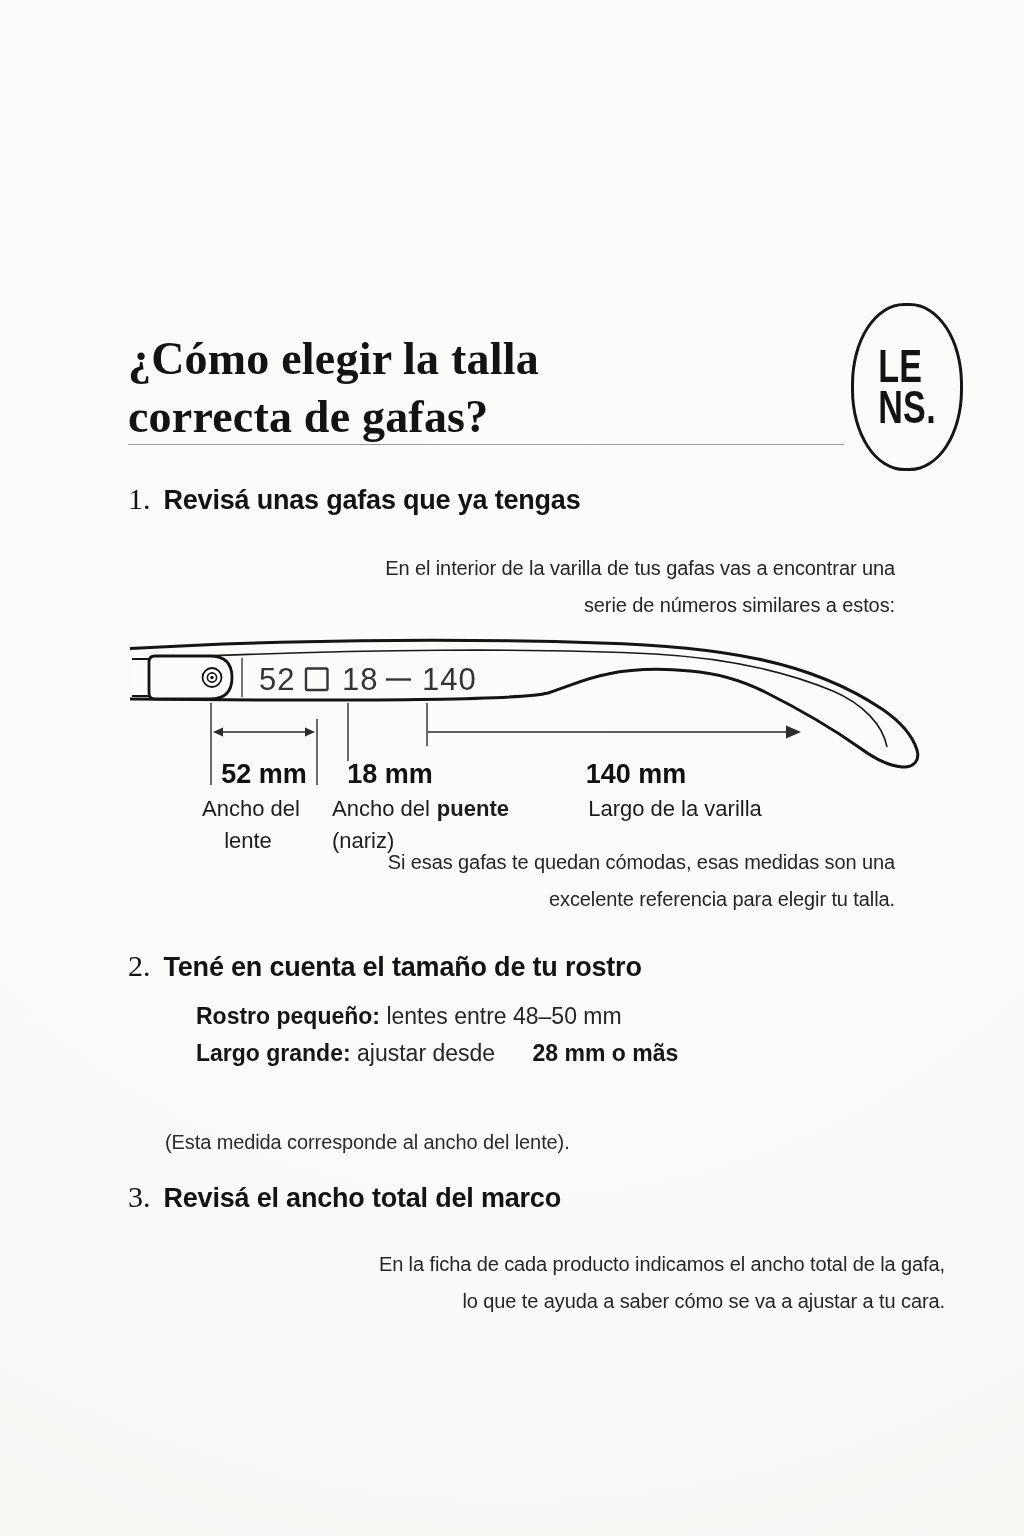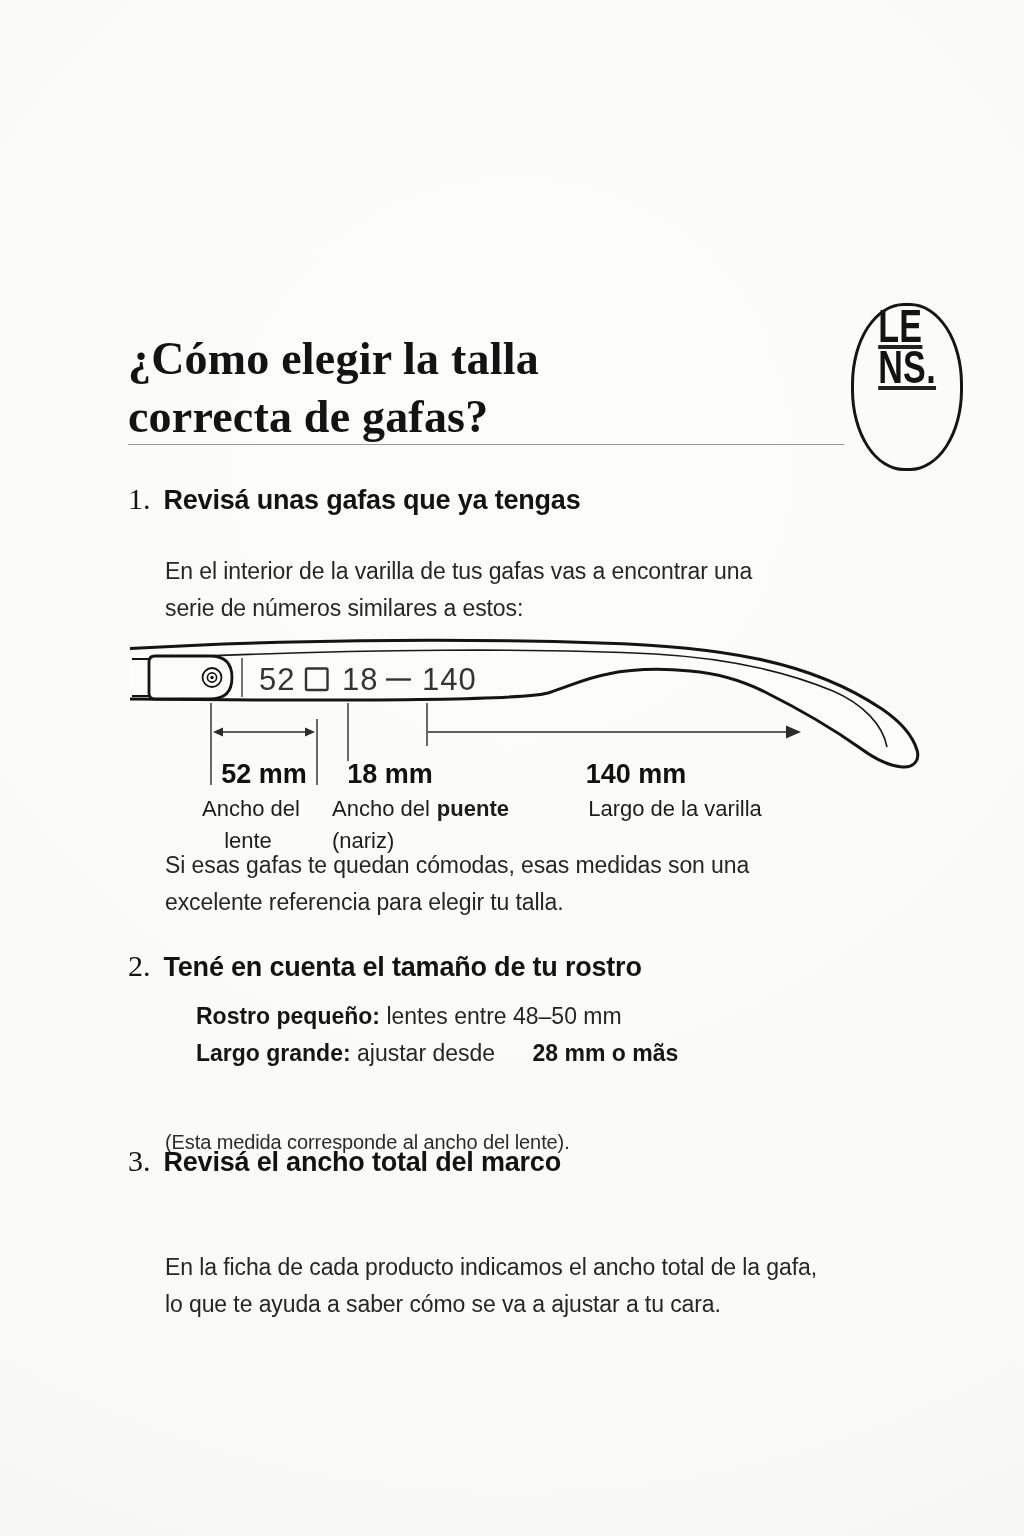--- a/index.html
+++ b/index.html
@@ -11,30 +11,30 @@
   }
   .title{
     position:absolute;left:128px;top:299px;
     font-family:"Liberation Serif",serif;font-weight:700;font-size:46px;line-height:58px;
     color:#131313;white-space:pre-line;letter-spacing:.2px;
   }
   .rule{position:absolute;left:128px;top:444px;width:716px;height:1px;background:#9b9b98;}
   .logo{
     position:absolute;left:851px;top:303px;width:106px;height:162px;
     border:3px solid #161616;border-radius:53px/81px;
-    display:flex;justify-content:center;background:transparent;text-decoration:underline;
+    display:flex;align-items:center;justify-content:center;background:transparent;
   }
   .logo-text{font-weight:700;font-size:46px;line-height:41px;color:#131313;transform:scaleX(.74);}
   .logo-text span{display:block;text-align:left;letter-spacing:.5px;}
   .sec-head{position:absolute;left:128px;white-space:nowrap;}
   .sec-head .num{font-family:"Liberation Serif",serif;font-weight:400;font-size:30px;color:#131313;}
   .sec-head .txt{font-weight:700;font-size:27px;letter-spacing:-.2px;color:#131313;margin-left:13px;margin-top:45px;}
   .body{
-    position:absolute;left:165px;font-size:23px;line-height:36.5px;
-    color:#262626;white-space:pre-line;letter-spacing:-.1px;
+    position:absolute;left:165px;font-size:20px;line-height:36.5px;
+    color:#262626;white-space:pre-line;letter-spacing:-.1px;text-align:right;
   }
   .list{position:absolute;left:165px;top:998px;font-size:23px;line-height:36.5px;color:#262626;}
   .list .row{display:block;}
   .list .lead,.list .tail{font-weight:700;color:#151515;margin-left:31px;}
   .note{position:absolute;left:165px;top:1111px;font-size:20px;color:#2c2c2c;letter-spacing:-.1px;}
   .diagram{position:absolute;left:130px;top:613px;width:790px;height:250px;}
   svg{font-family:"Liberation Sans",sans-serif;}
   .mm-label{font-size:27px;font-weight:700;fill:#111;}
   .sub-label{font-size:22px;fill:#1c1c1c;}
   .engraving{font-size:31px;fill:#343434;letter-spacing:1px;}
@@ -135,19 +135,19 @@
     <span class="num">2.</span><span class="txt">Tené en cuenta el tamaño de tu rostro</span>
   </div>
 
   <div class="list">
     <span class="row"><span class="lead">Rostro pequeño:</span><span> lentes entre 48–50 mm</span></span>
     <span class="row"><span class="lead">Largo grande:</span><span> ajustar desde </span><span class="tail">28 mm o mãs</span></span>
   </div>
 
   <p class="note">(Esta medida corresponde al ancho del lente).</p>
 
-  <div class="sec-head" style="top:1144px;">
+  <div class="sec-head" style="top:1180px;">
     <span class="num">3.</span><span class="txt">Revisá el ancho total del marco</span>
   </div>
   <p class="body" style="top:1226px;width:780px;">En la ficha de cada producto indicamos el ancho total de la gafa,
 lo que te ayuda a saber cómo se va a ajustar a tu cara.</p>
 
 </div>
 
 </body></html>

